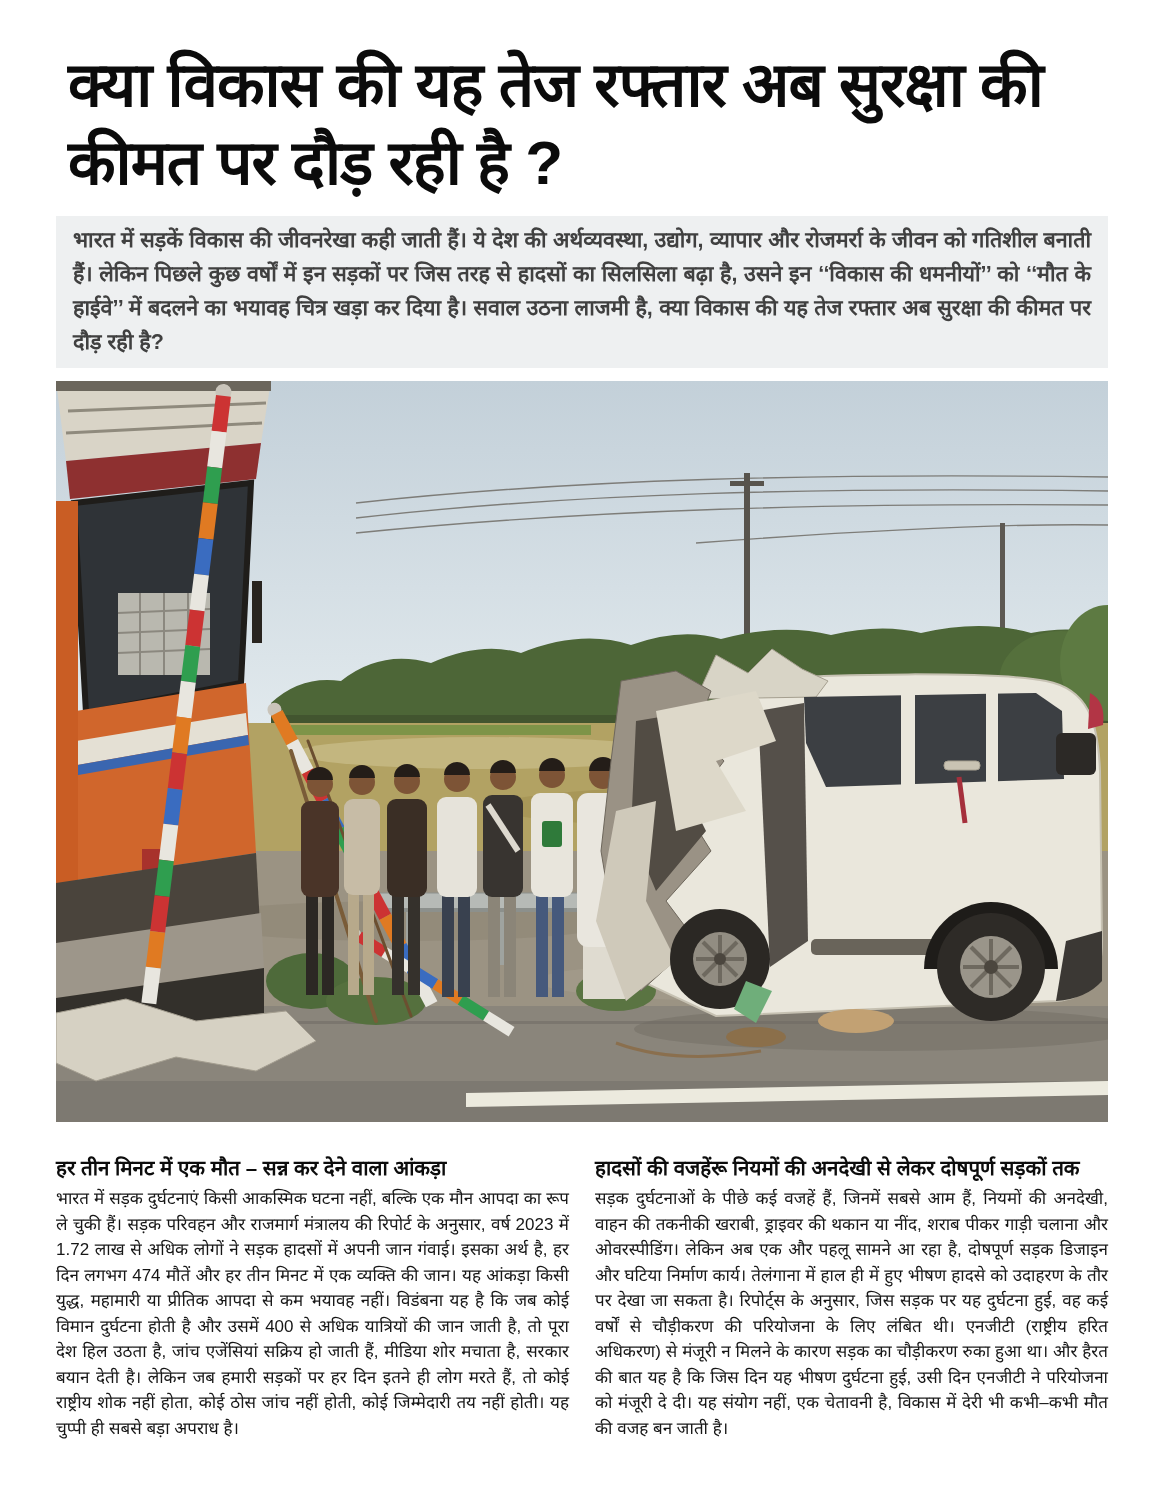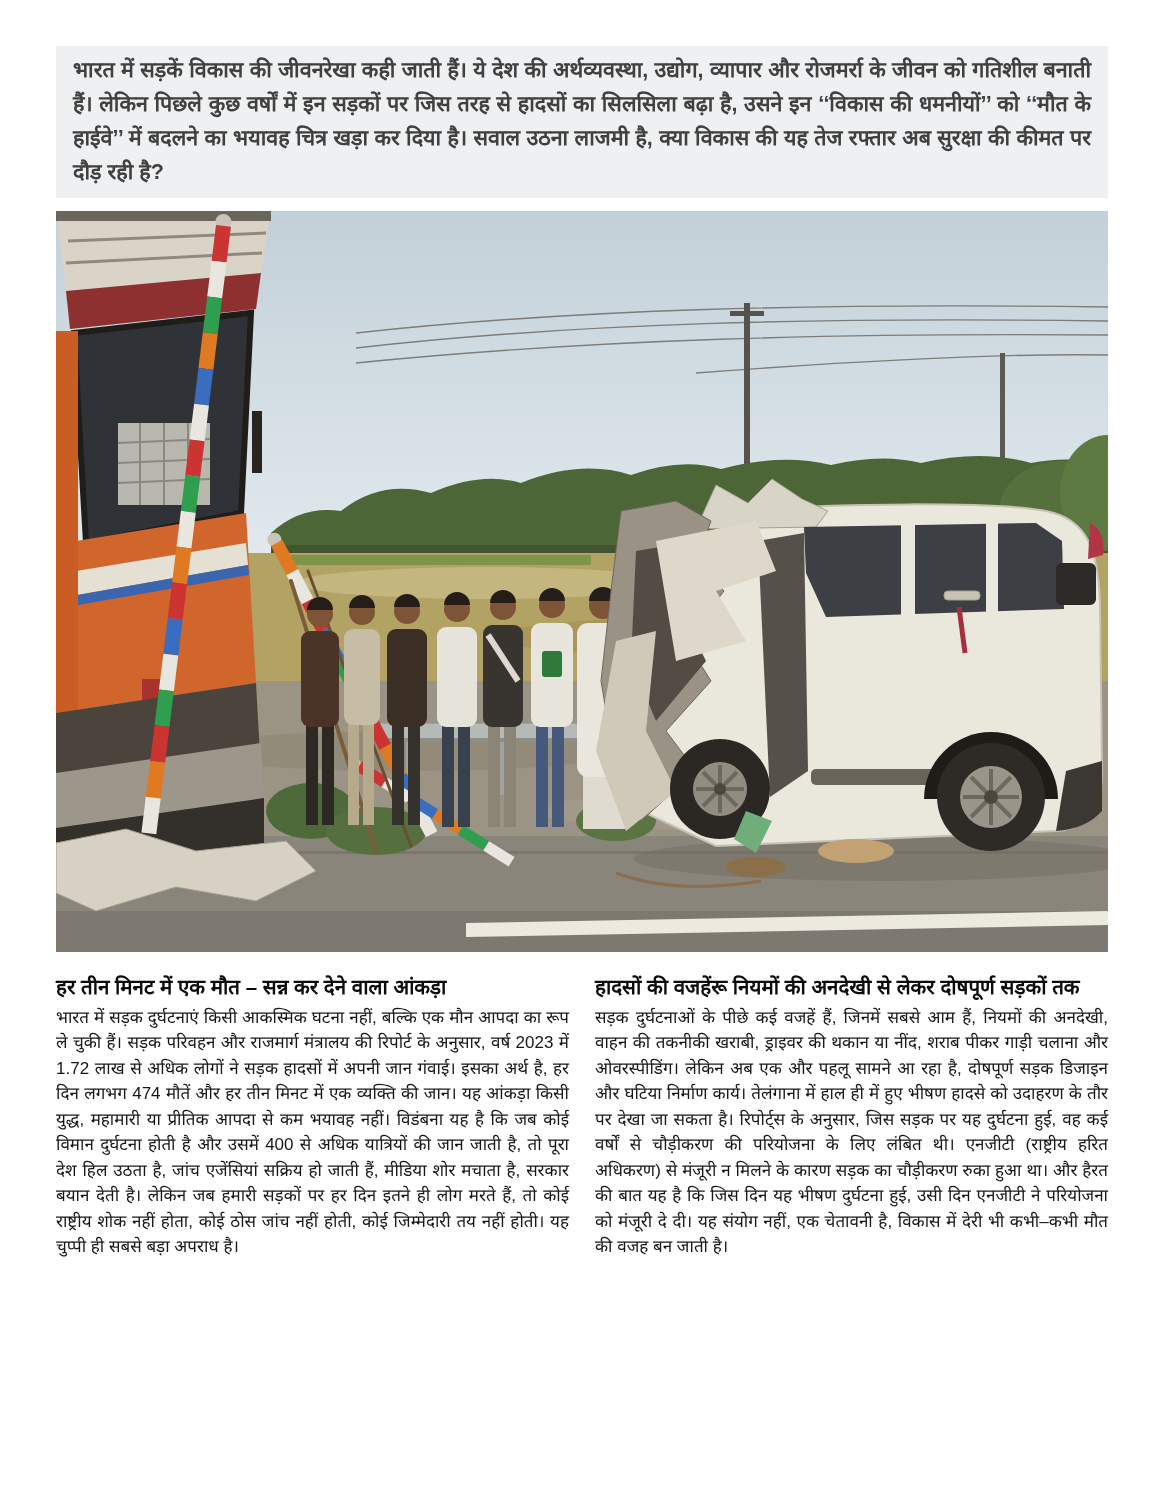--- a/index.html
+++ b/index.html
@@ -13,30 +13,31 @@
     font-size:62px;line-height:1.26;font-weight:800;letter-spacing:-1px;
     margin:0 0 14px 12px;color:#0b0b0b;
   }
   .intro{
     background:#eef0f1;padding:8px 17px;
     font-size:21.5px;font-weight:700;line-height:1.58;text-align:justify;
     color:#404040;
   }
   figure.photo{margin:13px 0 0 0;width:1052px;}
   figure.photo svg{display:block;}
-  .columns{display:flex;gap:26px;margin-top:20px;}
+  .columns{display:flex;gap:26px;margin-top:31px;}
   .col{flex:1;min-width:0;}
   .col h2{font-size:20.5px;font-weight:800;margin:0 0 5px 0;color:#0c0c0c;}
   .col p{margin:0;font-size:17px;line-height:1.5;text-align:justify;color:#161616;}
 </style>
 </head>
 <body>
 
 <div class="page">
 
+  <h1 class="headline">क्या विकास की यह तेज रफ्तार अब सुरक्षा की कीमत पर दौड़ रही है ?</h1>
 
   <section class="intro">भारत में सड़कें विकास की जीवनरेखा कही जाती हैं। ये देश की अर्थव्यवस्था, उद्योग, व्यापार और रोजमर्रा के जीवन को गतिशील बनाती हैं। लेकिन पिछले कुछ वर्षों में इन सड़कों पर जिस तरह से हादसों का सिलसिला बढ़ा है, उसने इन ‘‘विकास की धमनीयों’’ को ‘‘मौत के हाईवे’’ में बदलने का भयावह चित्र खड़ा कर दिया है। सवाल उठना लाजमी है, क्या विकास की यह तेज रफ्तार अब सुरक्षा की कीमत पर दौड़ रही है?</section>
 
   <figure class="photo">
     <svg viewBox="0 0 1052 741" width="1052" height="741" role="img">
       <defs>
         <linearGradient id="sky" x1="0" y1="0" x2="0" y2="1">
           <stop offset="0" stop-color="#c3d0d9"></stop>
             <stop offset="1" stop-color="#e1e9ed"></stop>
         </linearGradient>

